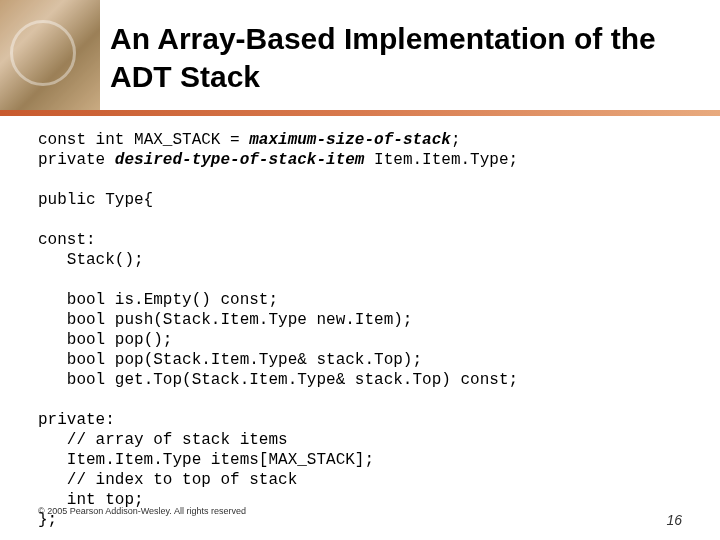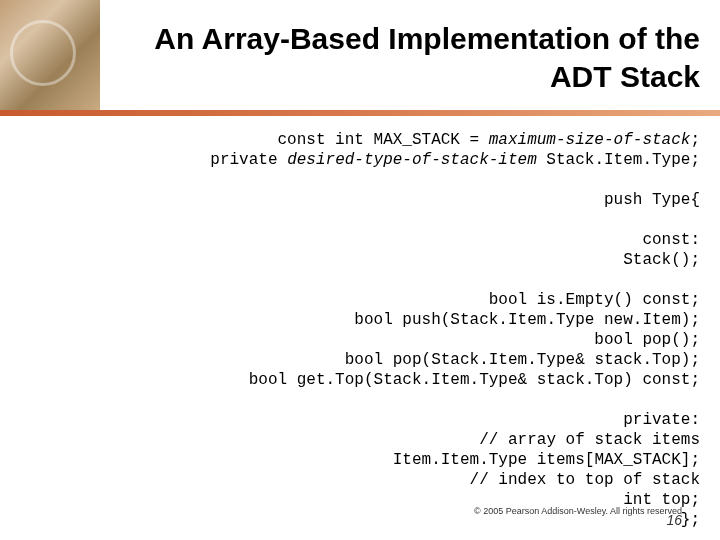--- a/index.html
+++ b/index.html
@@ -1,15 +1,15 @@
 <!DOCTYPE html>
 <html><head>
 <meta charset="utf-8">
 <style>
-  * { margin: 0; padding: 0; box-sizing: border-box; text-align: right; }
+  * { margin: 0; padding: 0; box-sizing: border-box; }
   body {
     width: 720px;
     height: 540px;
     background: #fff;
     font-family: Arial, Helvetica, sans-serif;
     position: relative;
     overflow: hidden;
   }
   .header-bg {
     position: absolute;
@@ -50,21 +50,21 @@
     top: 130px;
     left: 38px;
     right: 20px;
     font-family: "Courier New", Courier, monospace;
     font-size: 16px;
     line-height: 1.25;
     white-space: pre;
     color: #000;
   }
   .kw { font-weight: normal; }
-  .it { font-style: italic; font-weight: normal; }
+  .it { font-style: italic; font-weight: bold; }
   .footer {
     position: absolute;
     bottom: 24px;
     left: 38px;
     right: 38px;
     font-size: 9px;
     color: #333;
   }
   .pagenum {
     position: absolute;
@@ -77,23 +77,23 @@
 </style>
 </head>
 <body>
 
 <div class="header-bg"></div>
 <div class="header-line"></div>
 
 <div class="title">An Array-Based Implementation of the ADT Stack</div>
 
 <div class="code"><span class="kw">const int</span><span> MAX_STACK = </span><span class="it">maximum-size-of-stack</span><span>;</span>
-<span class="kw">private</span><span> </span><span class="it">desired-type-of-stack-item</span><span> Stack.Item.Type;</span>
+<span class="kw">private</span><span> </span><span class="it">desired-type-of-stack-item</span><span> Item.Item.Type;</span>
 
-<span class="kw">push</span><span> Type{</span>
+<span class="kw">public</span><span> Type{</span>
 
 <span class="kw">const</span><span>:</span>
 <span>   Stack();</span>
 
 <span class="kw">   bool</span><span> is.Empty() </span><span class="kw">const</span><span>;</span>
 <span class="kw">   bool</span><span> push(Stack.Item.Type new.Item);</span>
 <span class="kw">   bool</span><span> pop();</span>
 <span class="kw">   bool</span><span> pop(Stack.Item.Type&amp; stack.Top);</span>
 <span class="kw">   bool</span><span> get.Top(Stack.Item.Type&amp; stack.Top) </span><span class="kw">const</span><span>;</span>
 

